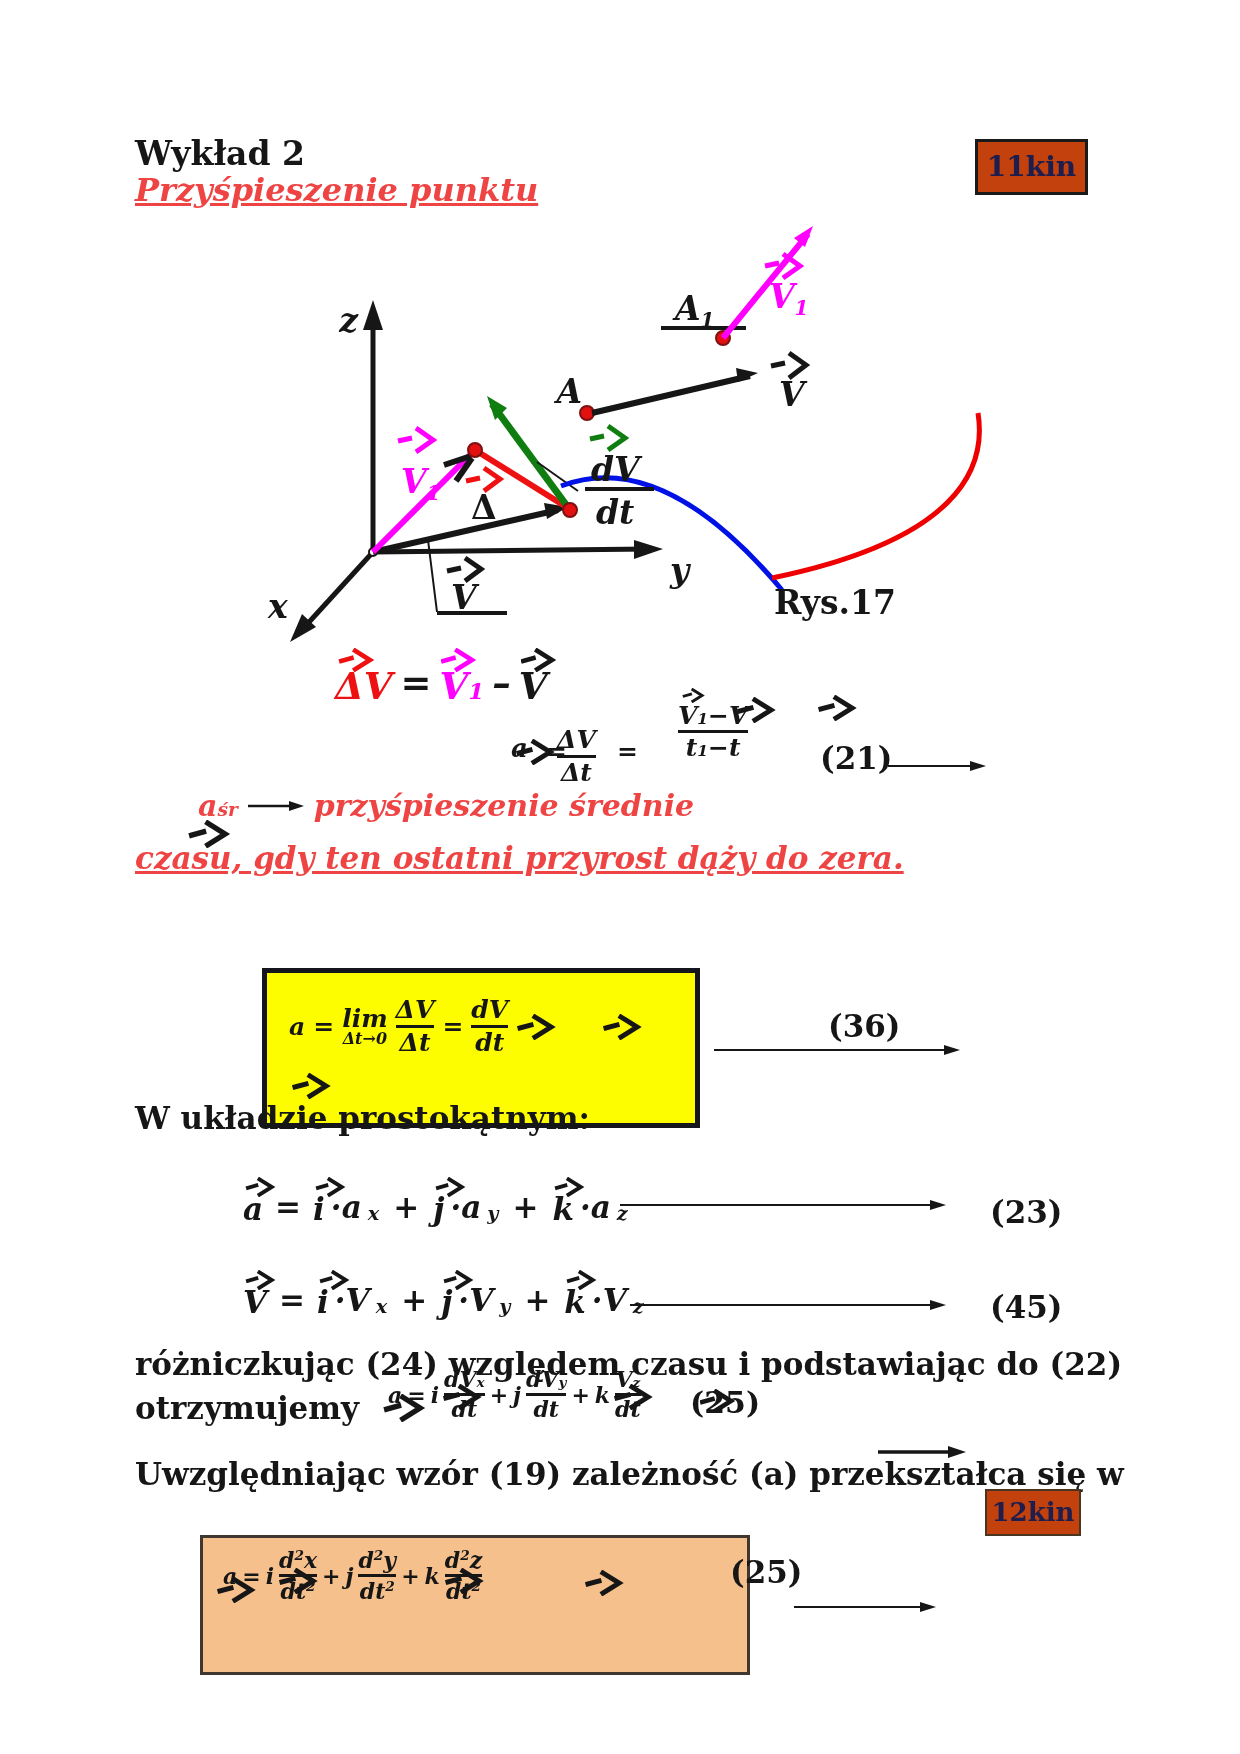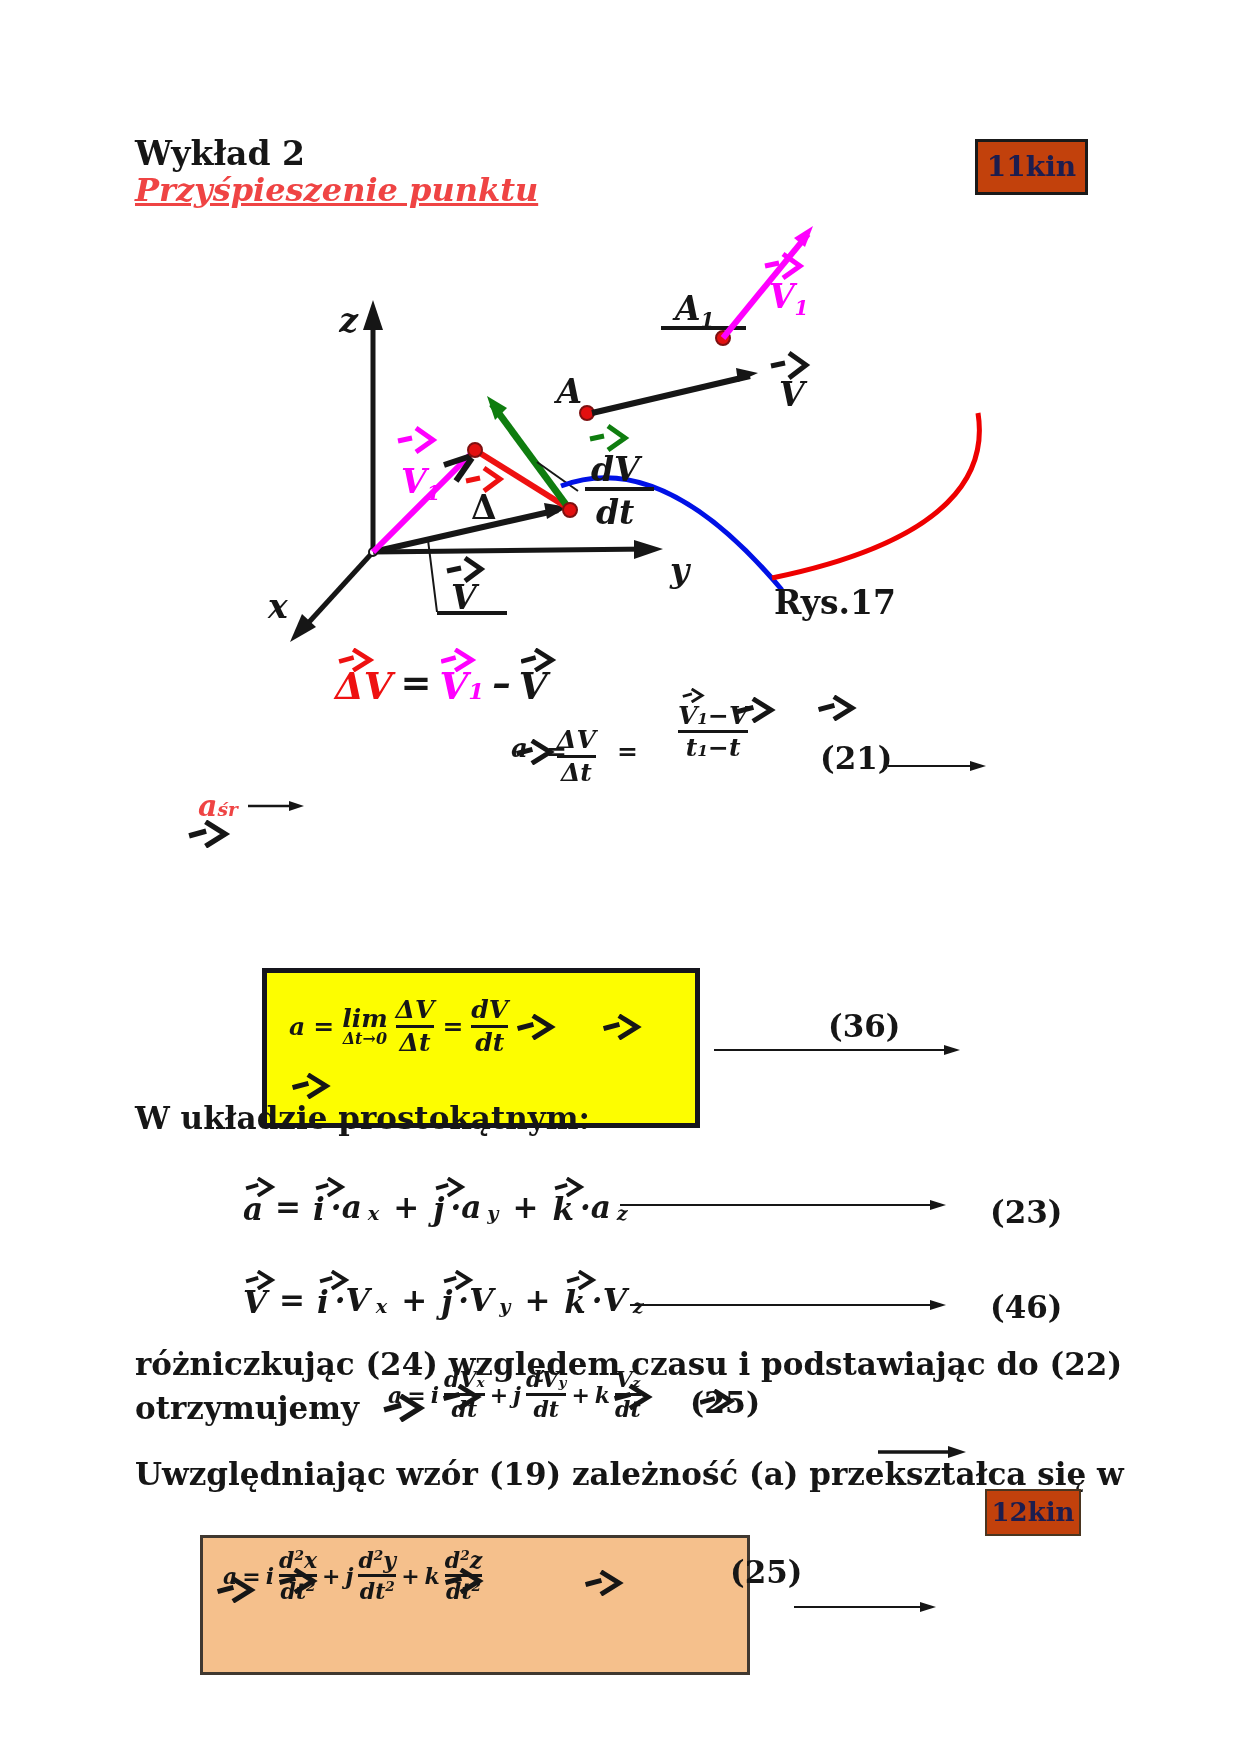--- a/index.html
+++ b/index.html
@@ -178,27 +178,29 @@
       <polygon points="98,9 82,4 82,14"></polygon>
   </svg>
 </div>
 
 <div class="row mid" style="left:198px;top:788px;gap:10px;font-size:30px">
   <span class="bi navy"><span>a</span><span class="sb">śr</span></span>
   <svg width="56" height="14">
     <line x1="0" y1="7" x2="42" y2="7" stroke="#161616" stroke-width="2.5"></line>
     <polygon points="56,7 41,2 41,12" fill="#161616"></polygon>
   </svg>
+  <span class="bi navy">przyśpieszenie średnie</span>
 </div>
 
 <svg class="chev t z4" style="left:186px;top:820px;color:#161616" width="48" height="28" viewBox="0 0 36 26">
     <use href="#chevg"></use>
   </svg>
 
 <div class="t bi navy" style="left:135px;top:836px;font-size:31px;line-height:44px">
+  <div class="u">czasu, gdy ten ostatni przyrost dąży do zera.</div>
 </div>
 
 <div class="t" style="left:262px;top:968px;width:428px;height:150px;background:#fdfd00;border:5px solid #15151d">
   <div class="row mid" style="left:22px;top:24px;gap:8px;font-size:25px">
     <span class="bi">a</span>
     <span class="bi">=</span>
     <span style="display:inline-flex;flex-direction:column;align-items:center;line-height:1">
       <span class="bi">lim</span>
       <span class="bi" style="font-size:16px">Δt→0</span>
     </span>
@@ -306,21 +308,21 @@
       </svg>
     <span>k</span>
   </span>
   <span class="bi">·V</span>
     <span class="bi sb">z</span>
 </div>
 <svg class="larr" style="left:630px;top:1296px" width="316" height="16">
   <line x1="0" y1="9" x2="302" y2="9"></line>
     <polygon points="316,9 300,4 300,14"></polygon>
 </svg>
-<span class="t bold" style="left:990px;top:1289px;font-size:31px">(46)</span>
+<span class="t bold" style="left:990px;top:1289px;font-size:31px">(45)</span>
 
 <div class="t bold" style="left:135px;top:1346px;font-size:31px">różniczkując (24) względem czasu i podstawiając do (22)</div>
 <div class="t bold" style="left:135px;top:1390px;font-size:31px">otrzymujemy</div>
 
 <div class="row mid" style="left:388px;top:1368px;gap:5px;font-size:22px">
   <span class="bi" style="position:relative">
     <span>a</span>
     <svg class="chev" style="position:absolute;left:-6px;top:12px;color:#161616" width="46" height="28" viewBox="0 0 36 26">
         <use href="#chevg"></use>
       </svg>

